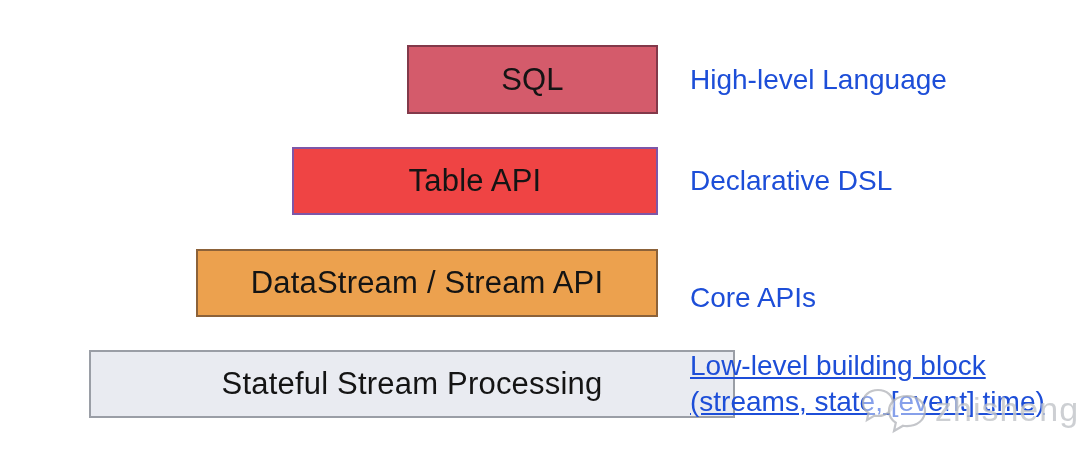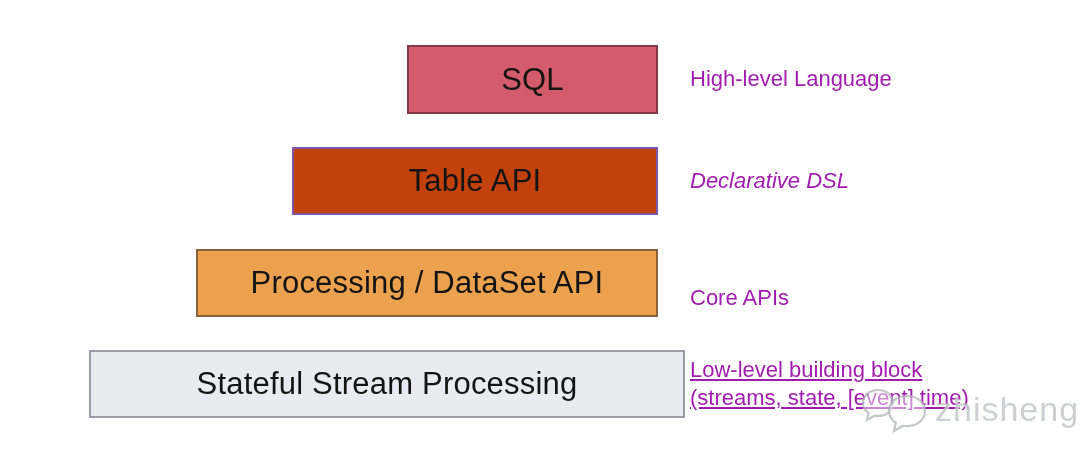--- a/index.html
+++ b/index.html
@@ -24,32 +24,32 @@
     box-sizing: border-box;
     font-size: 31px;
     color: #141414;
     letter-spacing: 0.2px;
   }
   .side-label {
     position: absolute;
     left: 690px;
     display: flex;
     align-items: center;
-    font-size: 22px;
-    color: #a21caf;
+    font-size: 28px;
+    color: #1d4ed8;
     white-space: pre-line;
     line-height: 1.28;
   }
   .row-0 .box { left: 407px; top: 45px;  width: 251px; height: 69px; }
   .row-1 .box { left: 292px; top: 147px; width: 366px; height: 68px; }
   .row-2 .box { left: 196px; top: 249px; width: 462px; height: 68px; }
-  .row-3 .box { left: 89px;  top: 350px; width: 596px; height: 68px; }
+  .row-3 .box { left: 89px;  top: 350px; width: 646px; height: 68px; }
 
   .row-0 .side-label { top: 45px;  height: 69px; }
-  .row-1 .side-label { top: 147px; height: 68px; font-style: italic; }
+  .row-1 .side-label { top: 147px; height: 68px; }
   .row-2 .side-label { top: 264px; height: 68px; }
   .row-3 .side-label { top: 350px; height: 68px; text-decoration: underline; }
 
   .watermark {
     position: absolute;
     left: 860px;
     top: 382px;
     display: flex;
     align-items: center;
     gap: 1px;
@@ -72,29 +72,29 @@
 <div class="stack">
 
   <div class="row row-0">
     <div class="box" style="background: rgb(212, 91, 107); border-color: rgb(130, 57, 74);">
       <span>SQL</span>
     </div>
     <div class="side-label">High-level Language</div>
   </div>
 
   <div class="row row-1">
-    <div class="box" style="background: #c2410c; border-color: rgb(125, 87, 168);">
+    <div class="box" style="background: #ef4444; border-color: rgb(125, 87, 168);">
       <span>Table API</span>
     </div>
     <div class="side-label">Declarative DSL</div>
   </div>
 
   <div class="row row-2">
     <div class="box" style="background: rgb(236, 161, 78); border-color: rgb(140, 98, 57);">
-      <span>Processing / DataSet API</span>
+      <span>DataStream / Stream API</span>
     </div>
     <div class="side-label">Core APIs</div>
   </div>
 
   <div class="row row-3">
     <div class="box" style="background: rgb(233, 235, 241); border-color: rgb(154, 158, 166);">
       <span>Stateful Stream Processing</span>
     </div>
     <div class="side-label">Low-level building block
 (streams, state, [event] time)</div>

